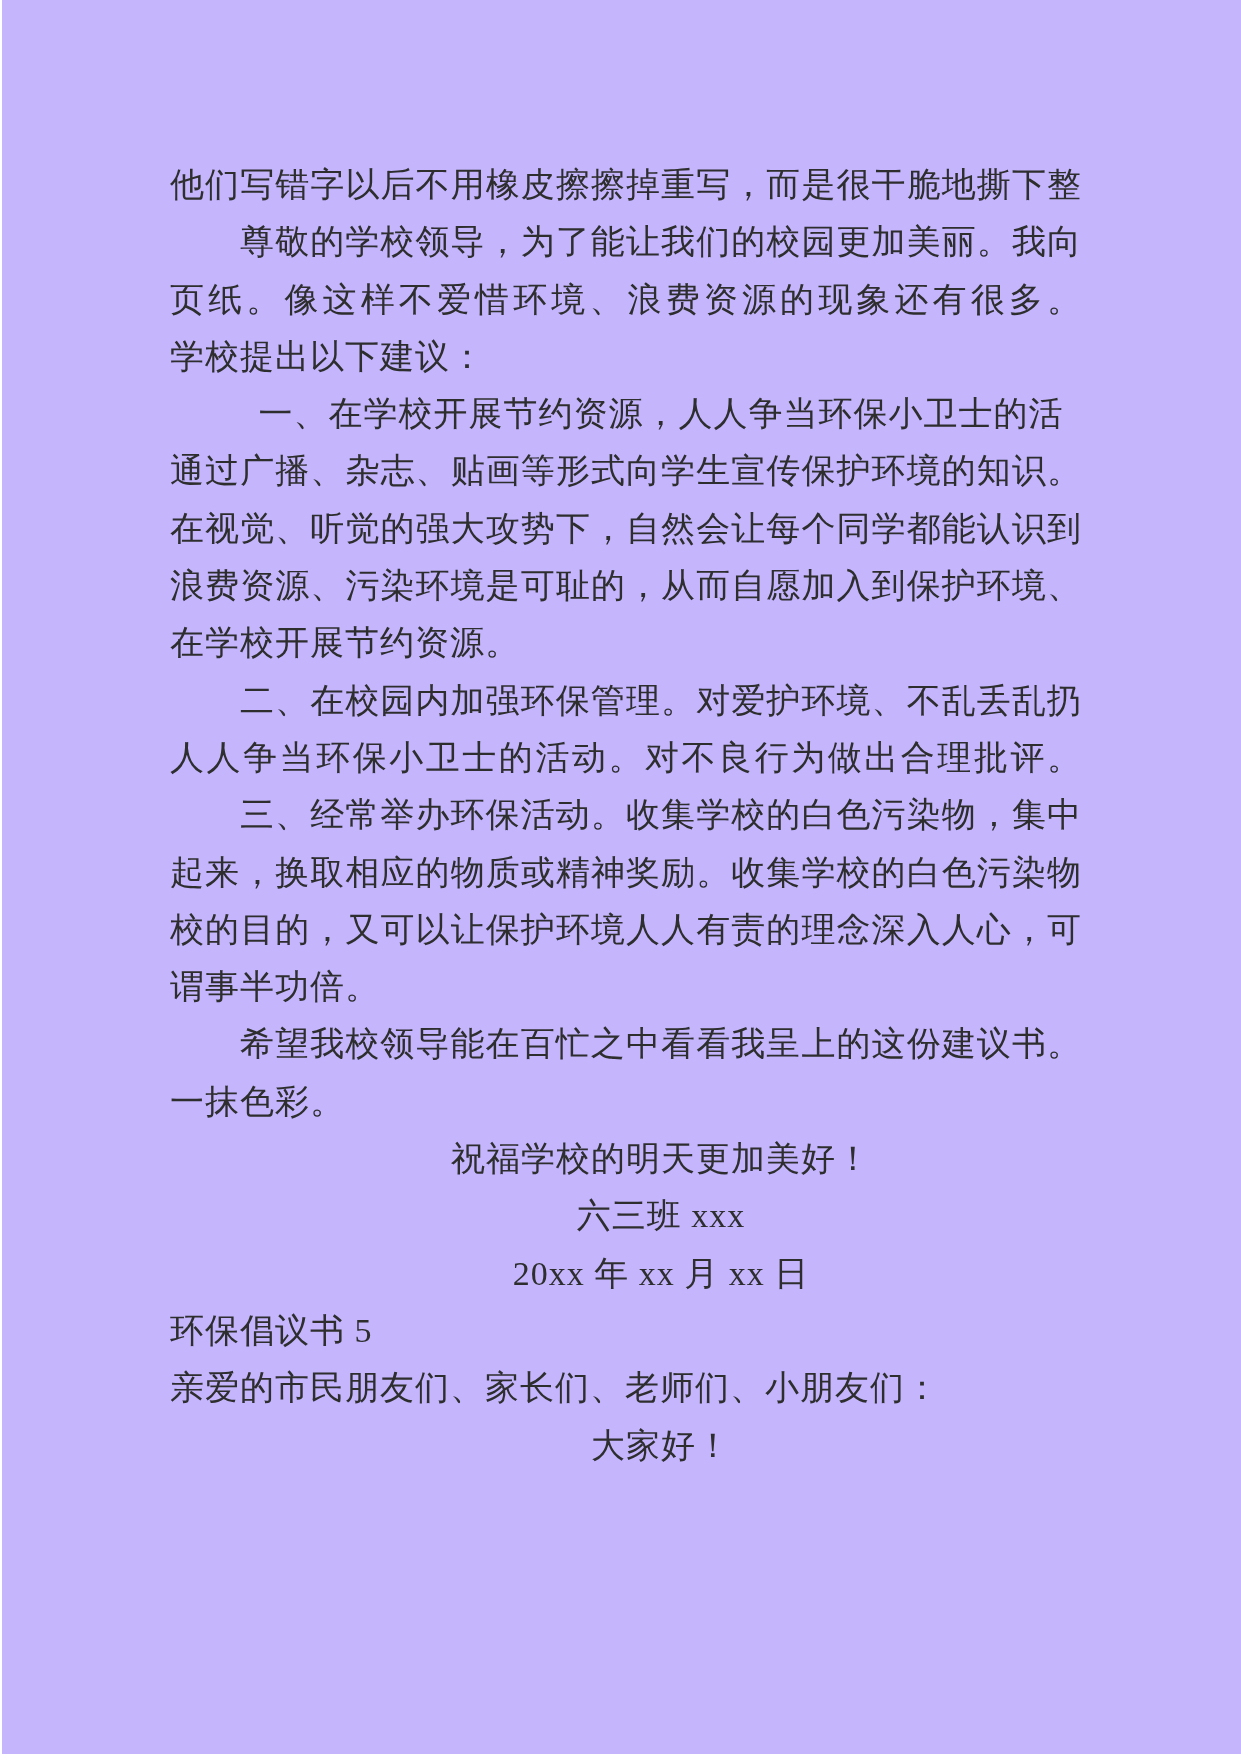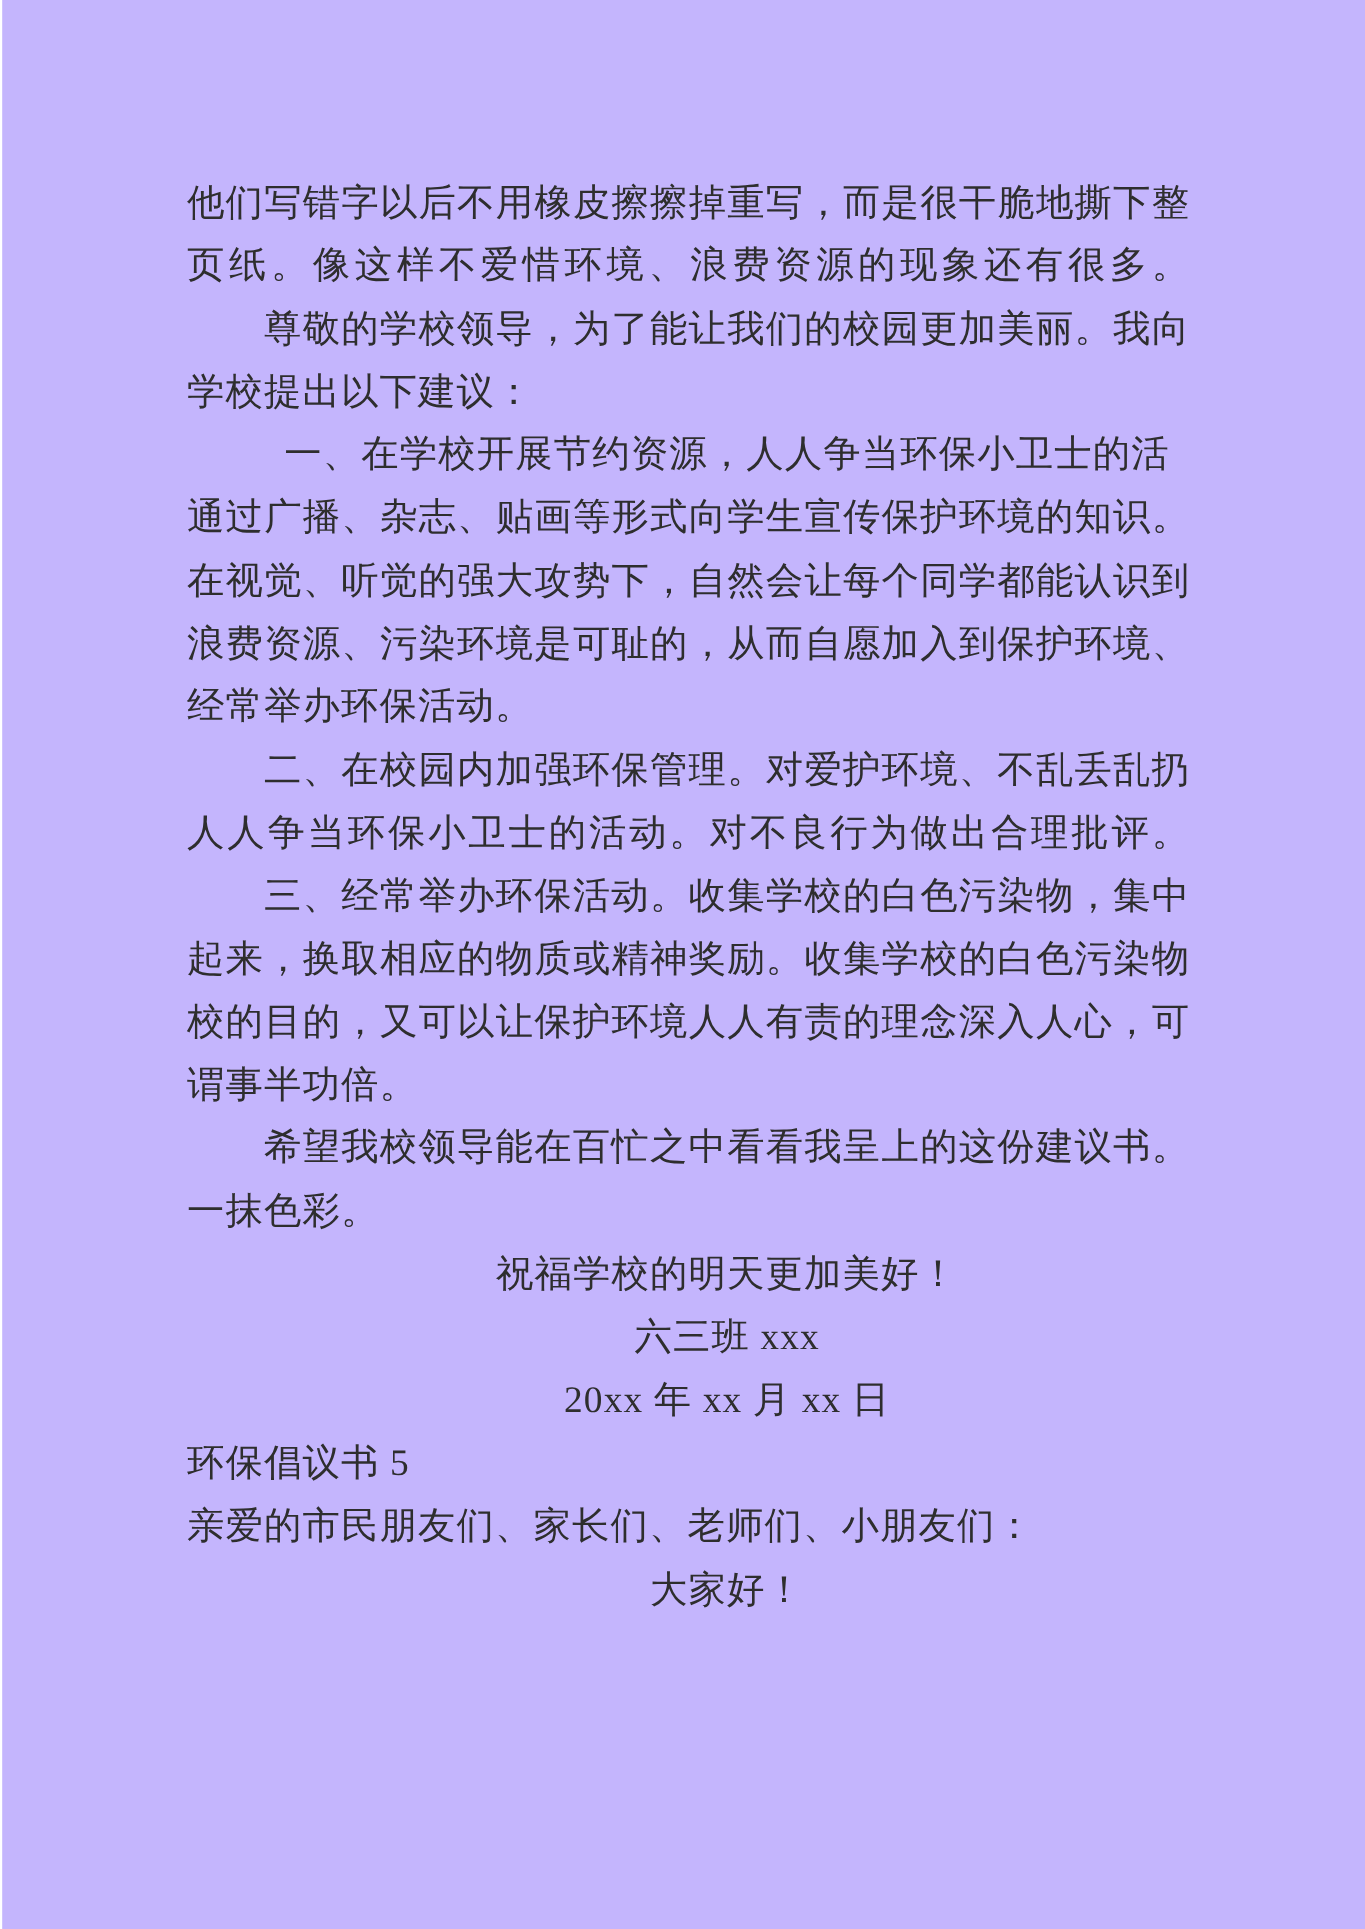--- a/index.html
+++ b/index.html
@@ -49,28 +49,28 @@
     padding-left: 70px;
     text-align: center;
   }
 </style>
 </head>
 <body style="background: rgb(255, 255, 255);">
 
 <main class="doc-page">
   <section class="doc-body" id="doc-body" style="color: rgb(46, 46, 46);">
       <div class="line full">他们写错字以后不用橡皮擦擦掉重写，而是很干脆地撕下整</div>
+      <div class="line indent full">尊敬的学校领导，为了能让我们的校园更加美丽。我向</div>
       <div class="line full">页纸。像这样不爱惜环境、浪费资源的现象还有很多。</div>
-      <div class="line indent full">尊敬的学校领导，为了能让我们的校园更加美丽。我向</div>
       <div class="line">学校提出以下建议：</div>
       <div class="line indent full">一、在学校开展节约资源，人人争当环保小卫士的活动，</div>
       <div class="line full">通过广播、杂志、贴画等形式向学生宣传保护环境的知识。</div>
       <div class="line full">在视觉、听觉的强大攻势下，自然会让每个同学都能认识到</div>
       <div class="line full">浪费资源、污染环境是可耻的，从而自愿加入到保护环境、</div>
-      <div class="line">经常举办环保活动。</div>
+      <div class="line">在学校开展节约资源。</div>
       <div class="line indent full">二、在校园内加强环保管理。对爱护环境、不乱丢乱扔</div>
       <div class="line full">人人争当环保小卫士的活动。对不良行为做出合理批评。</div>
       <div class="line indent full">三、经常举办环保活动。收集学校的白色污染物，集中</div>
       <div class="line full">起来，换取相应的物质或精神奖励。收集学校的白色污染物</div>
       <div class="line full">校的目的，又可以让保护环境人人有责的理念深入人心，可</div>
       <div class="line">谓事半功倍。</div>
       <div class="line indent full">希望我校领导能在百忙之中看看我呈上的这份建议书。</div>
       <div class="line">一抹色彩。</div>
       <div class="line indent">祝福学校的明天更加美好！</div>
       <div class="line indent">六三班 xxx</div>

